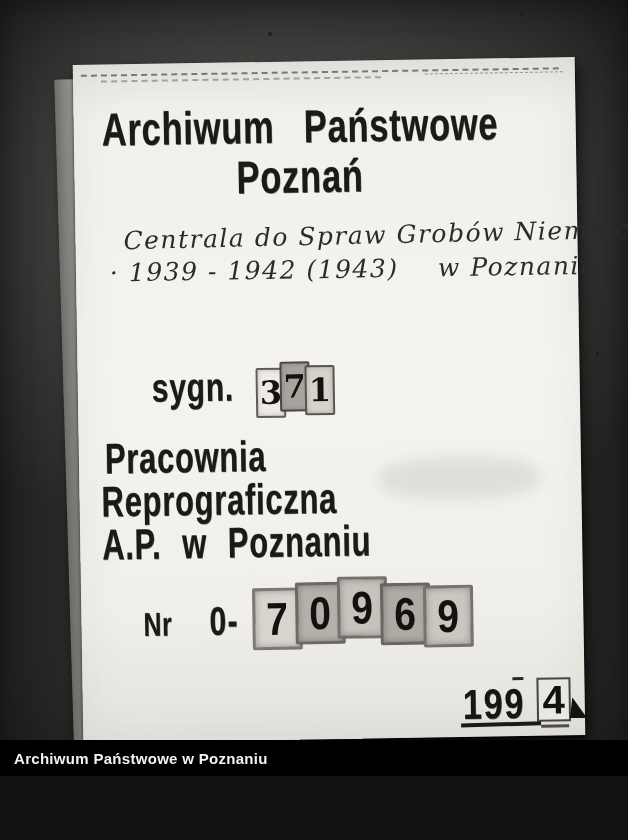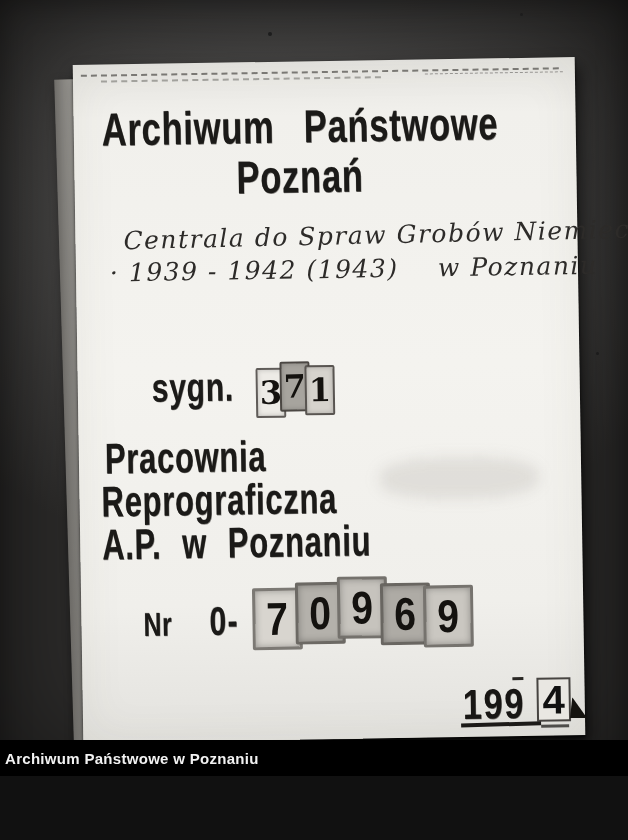--- a/index.html
+++ b/index.html
@@ -102,21 +102,21 @@
   .dash-mark{position:absolute;left:430px;top:619px;width:11px;height:3px;background:#2a2825;}
   .ghost-smudge{position:absolute;left:300px;top:398px;width:160px;height:42px;
     background:rgba(110,106,100,.14);filter:blur(7px);border-radius:40%;}
 
   .caption-bar{
     position:absolute;left:0;right:0;bottom:0;height:36px;background:#000;
     display:flex;align-items:center;
   }
   .caption-bar span{
     color:#f2f2f2;font-size:15px;font-weight:700;letter-spacing:.3px;
-    padding-left:5px;white-space:nowrap;
+    padding-left:14px;white-space:nowrap;
   }
 </style>
 </head>
 <body>
 
 <div class="stage">
   <div class="vignette"></div>
   <div class="speck s1"></div>
   <div class="speck s2"></div>
   <div class="speck s3"></div>

